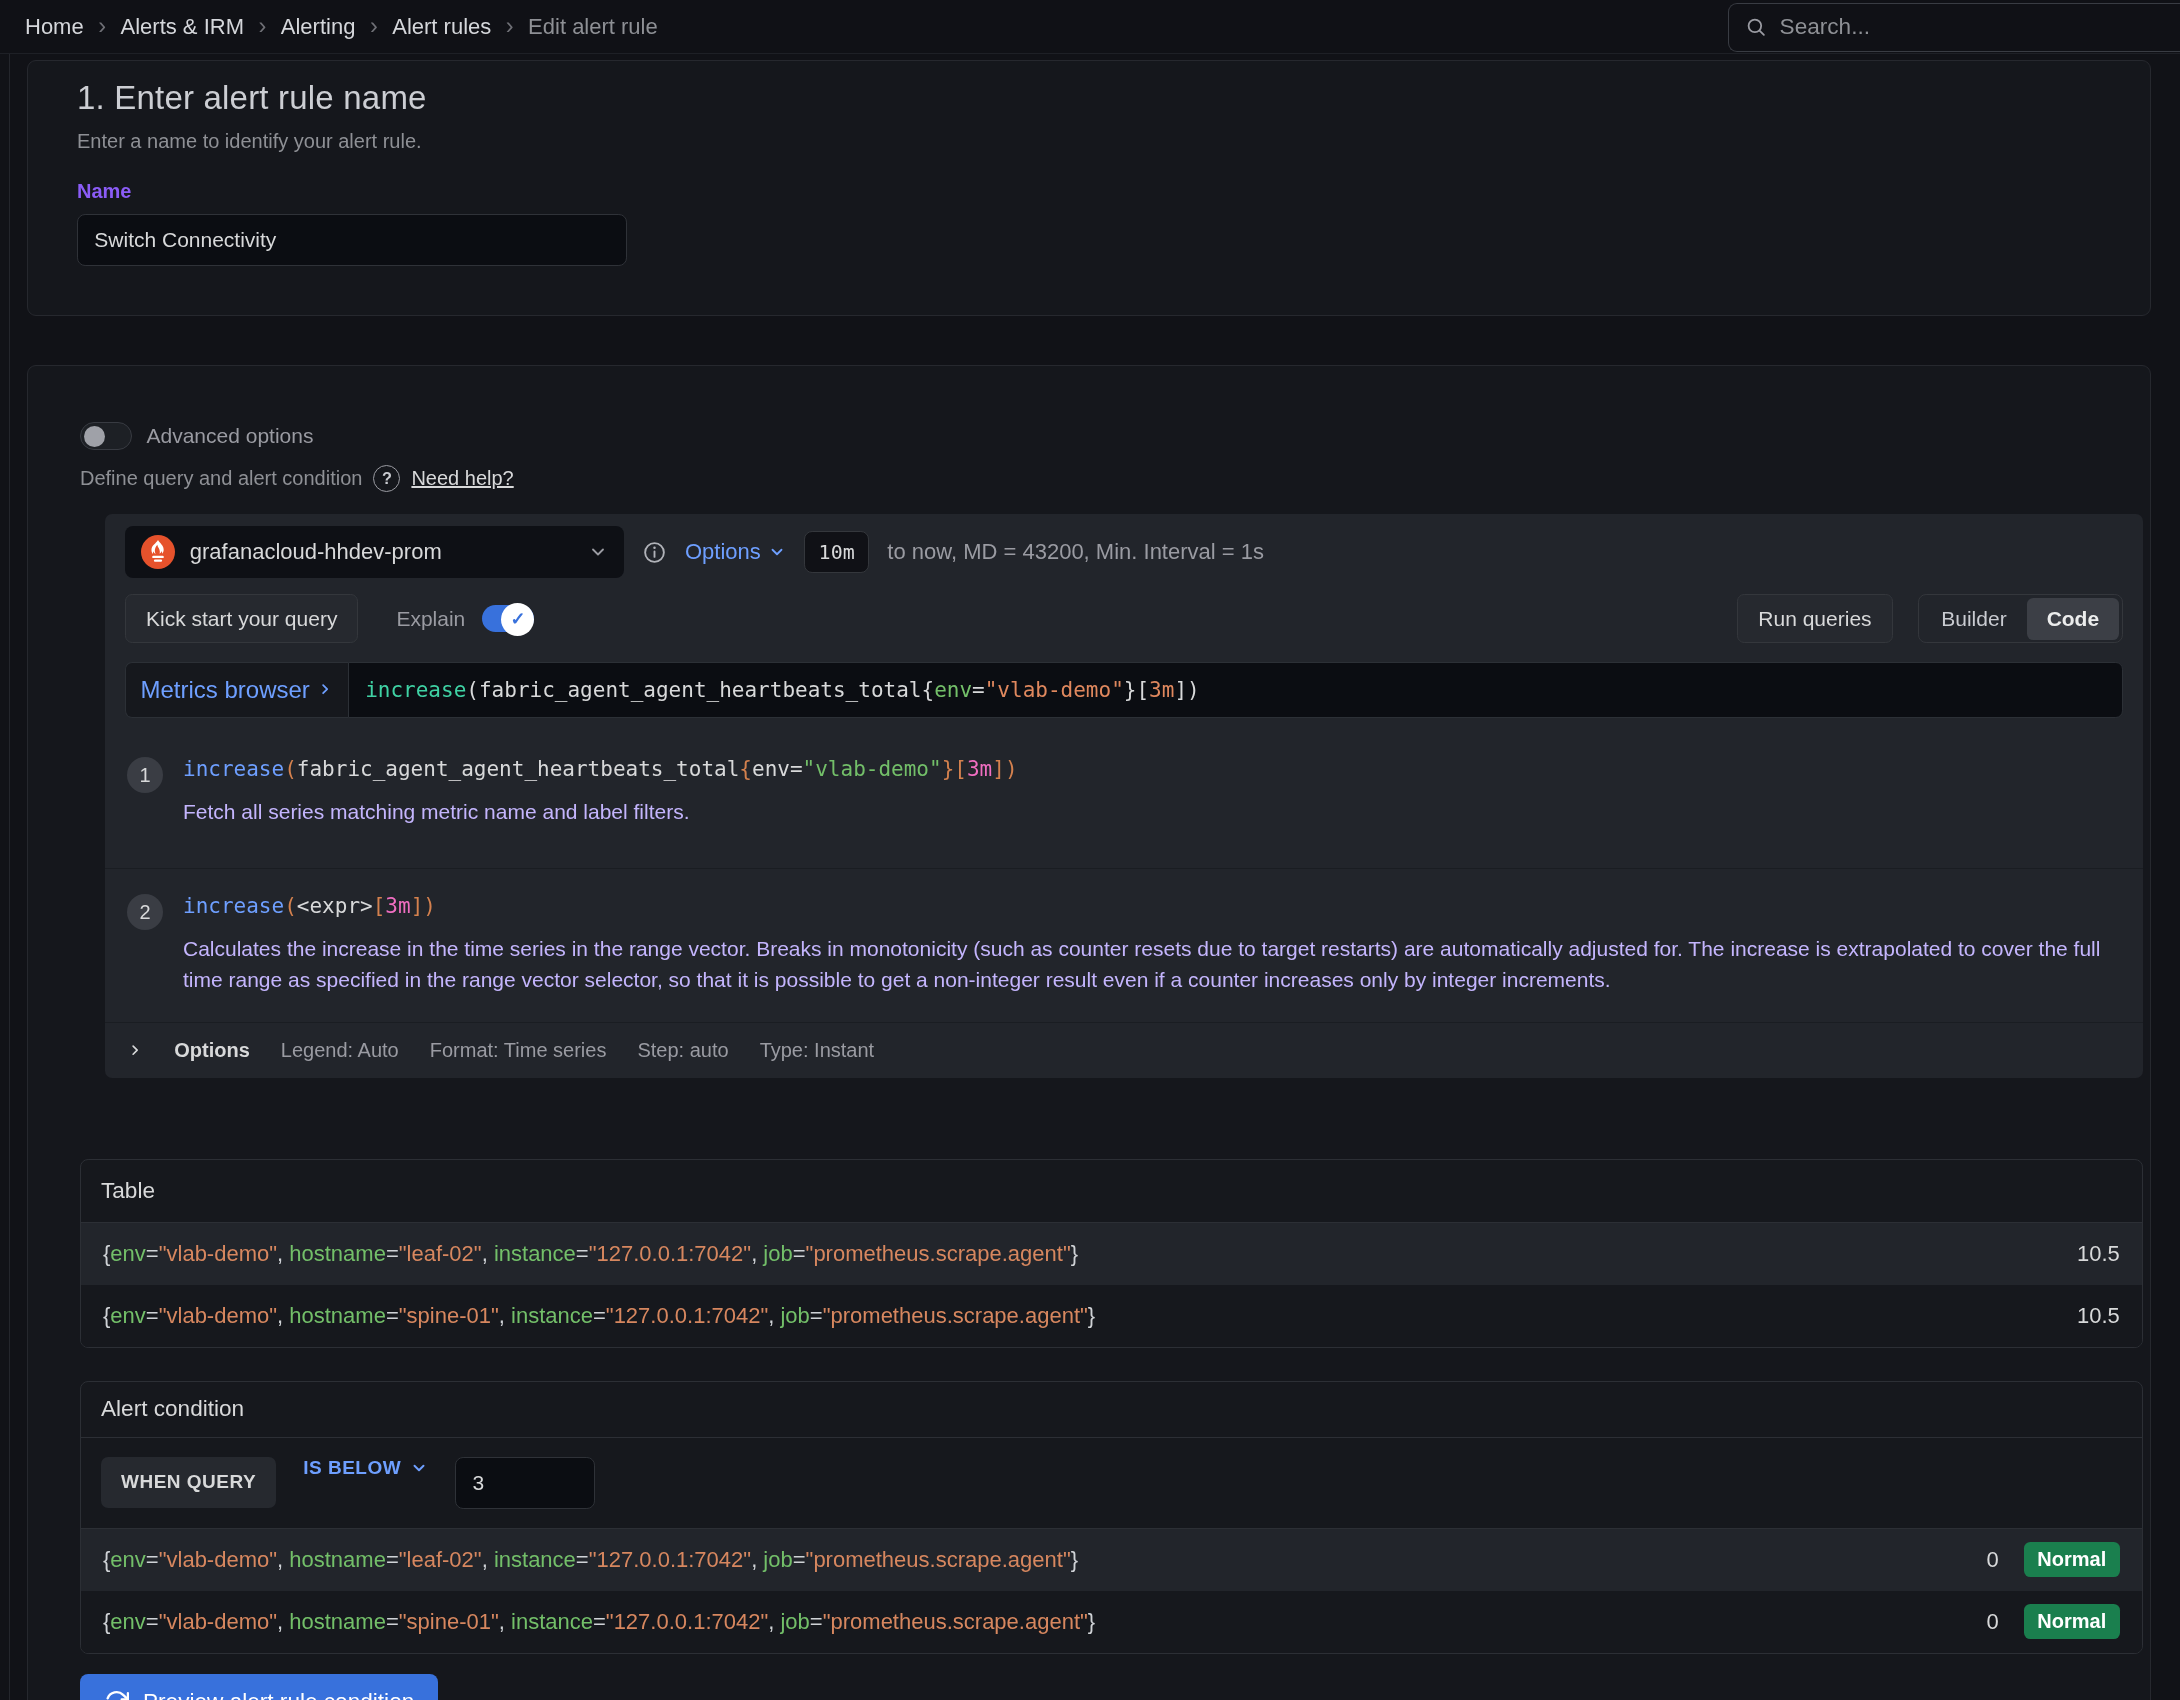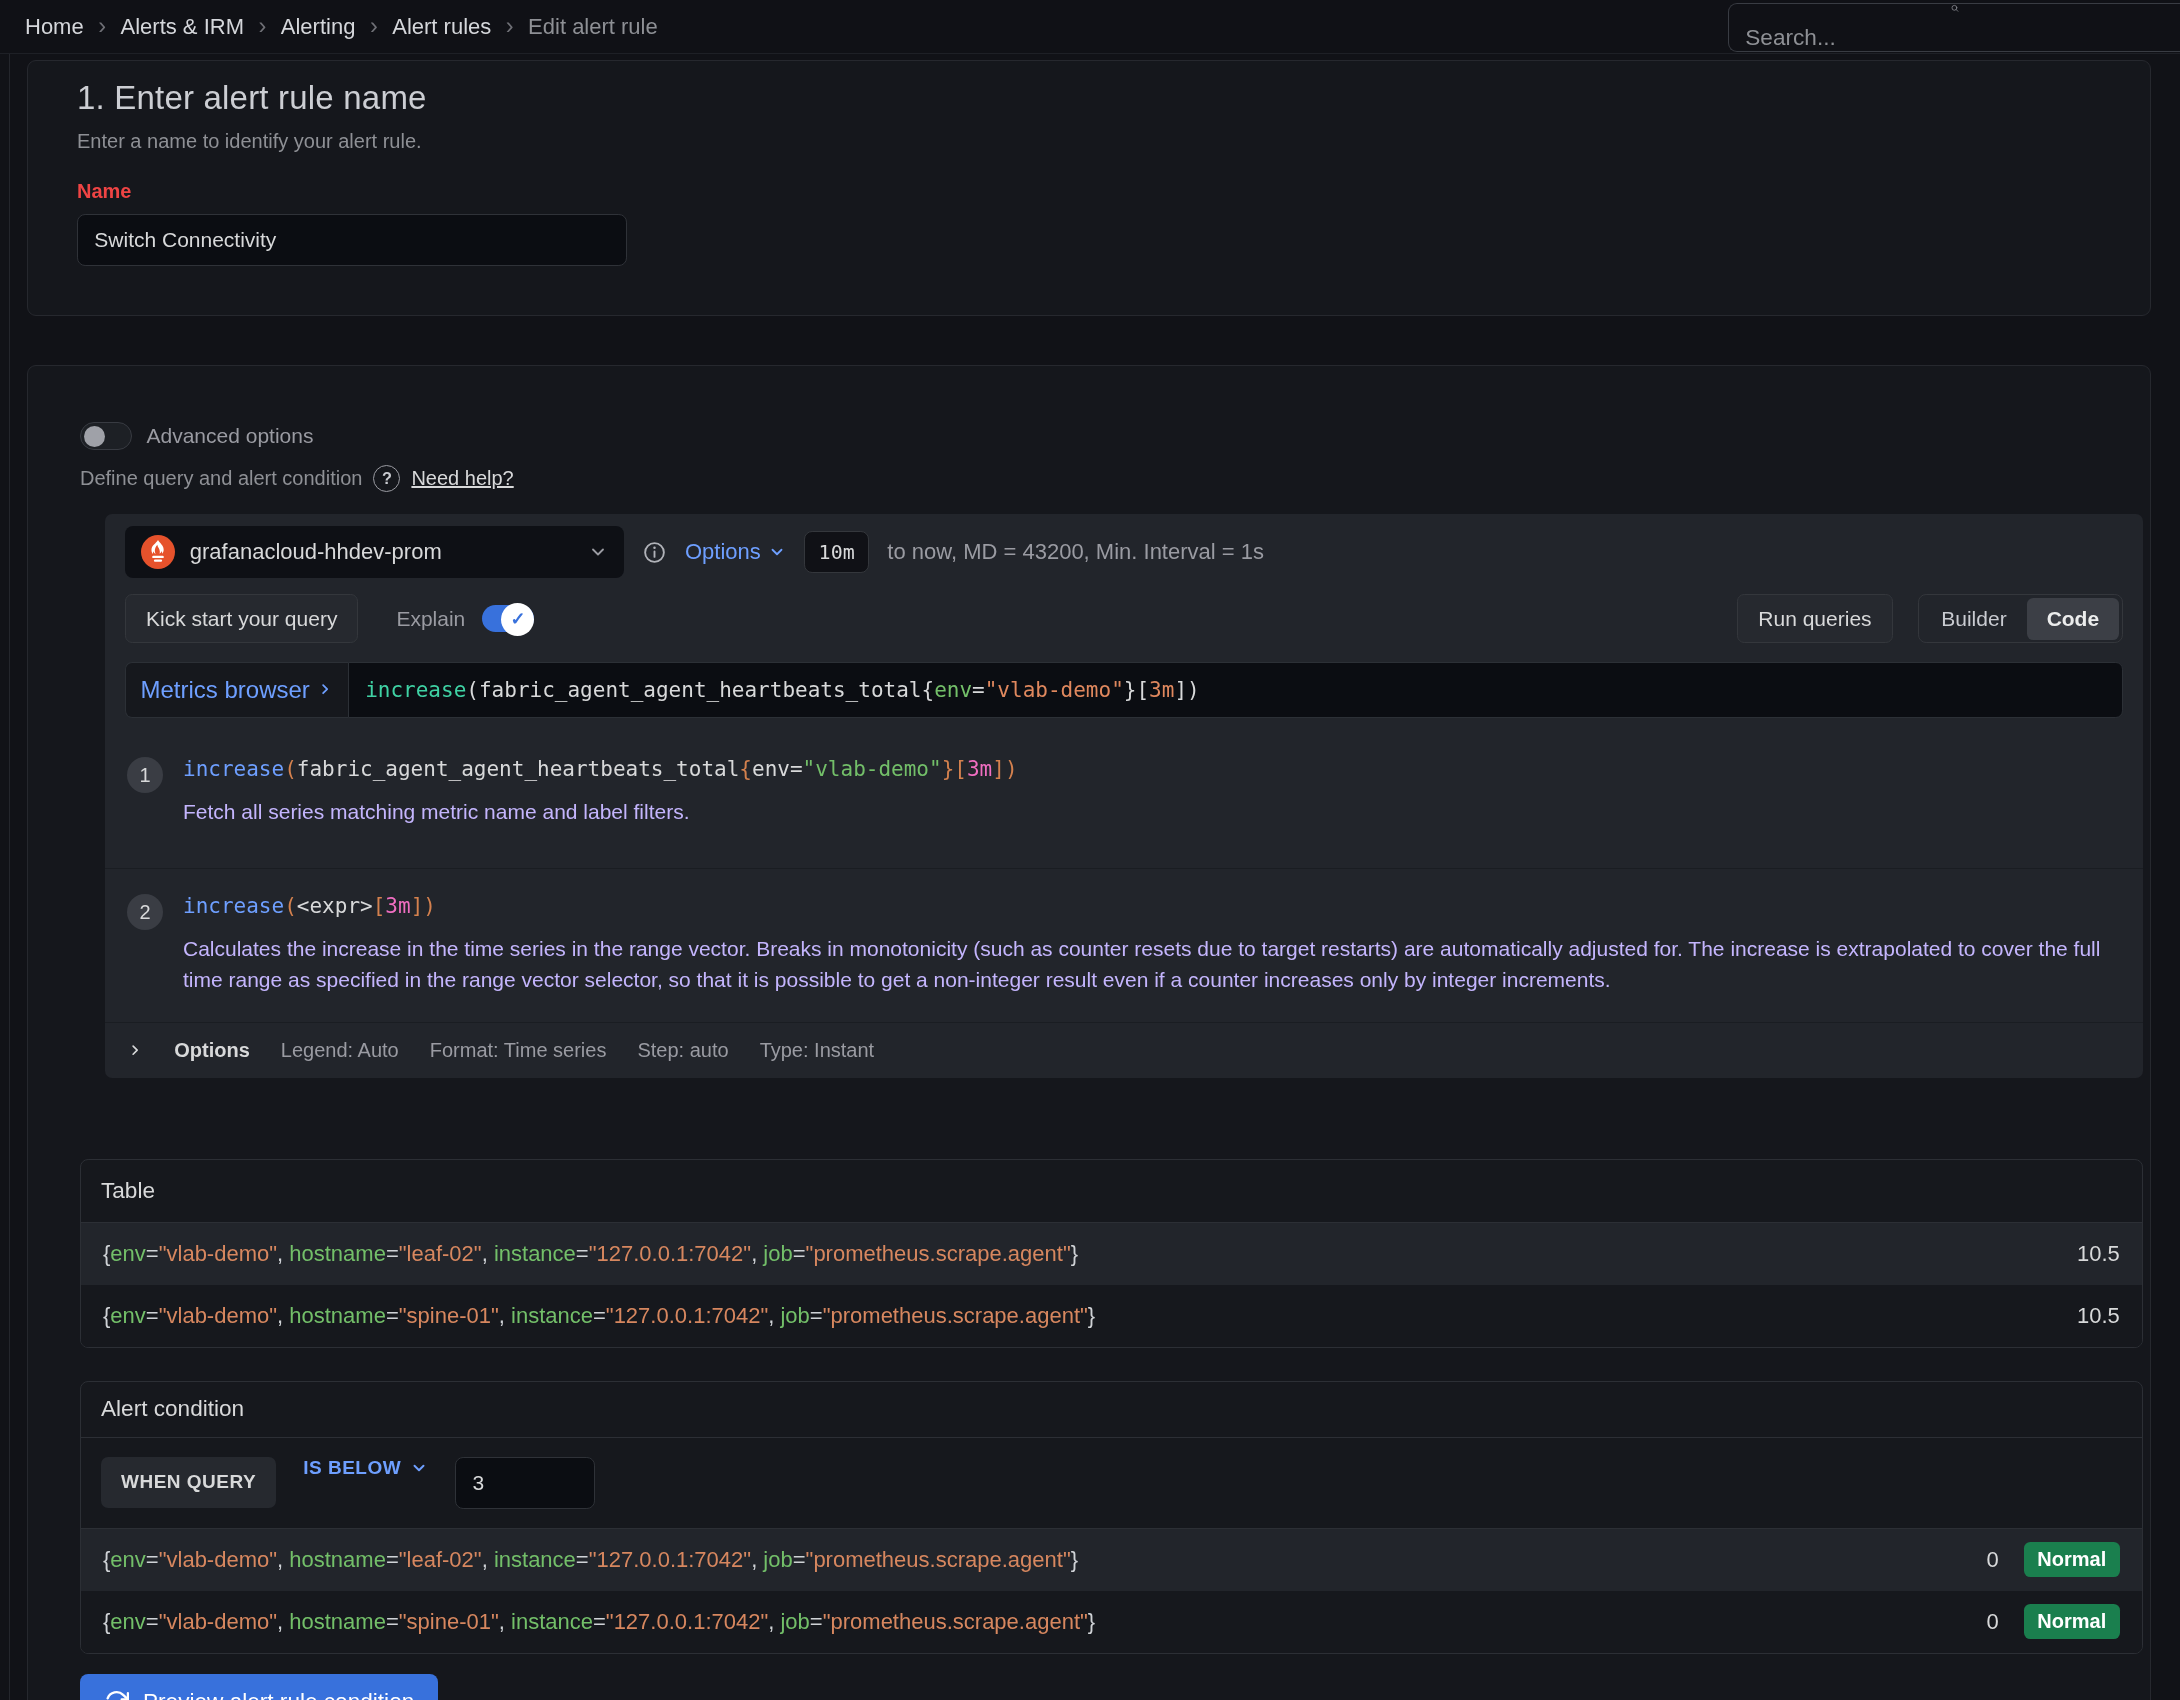--- a/index.html
+++ b/index.html
@@ -10,38 +10,38 @@
   
   .navbar { position:absolute; left:0; top:0; width:2180px; height:54px;
             background:#101116; border-bottom:0.9px solid #1e2026;
             display:flex; align-items:center; padding:0 25px; z-index:5; }
   .crumbs { display:flex; align-items:center; gap:14.5px; font-size:22px; }
   .crumb { color:#d5d7db; cursor:pointer; }
   .crumb.current { color:#8e9095; }
   .crumb-sep { color:#6f7076; font-size:23.5px; }
   .nav-search { position:absolute; right:0; top:2.7px; width:452px; height:49px;
                 border:0.9px solid #393c43; border-right:none; border-radius:9px 0 0 9px;
-                background:#101116; display:flex; align-items:center; padding:0 16.3px; gap:12.7px;flex-direction:column; }
+                background:#101116; display:flex; align-items:center; padding:0 16.3px; gap:12.7px; }
   .nav-search input { background:transparent; border:none; outline:none; color:#d8d9da;
                       font-size:22.6px; width:100%; font-family:"Liberation Sans",sans-serif; }
   .nav-search input::placeholder { color:#8e9095; }
 
   .page-edge { position:absolute; left:9px; top:54px; bottom:0; width:0.9px; background:#24262c; }
 
   
   .panel { position:absolute; left:27px; right:29px; background:#15171c;
            border:0.9px solid #26282e; border-radius:9px; }
   .panel1 { top:60px; height:256px; padding:18px 49px; }
   .panel2 { top:365px; height:1447px; padding:34px 7.2px 0 52px; }
 
   h2.section-title { font-size:33px; font-weight:400; color:#ccced3; letter-spacing:0.2px; }
   .section-sub { margin-top:12.7px; font-size:20px; color:#8e9095; }
 
   
-  .field-label { margin-top:27px; font-size:20px; font-weight:700; color:#ef4444; }
+  .field-label { margin-top:27px; font-size:20px; font-weight:700; color:#8b5cf6; }
   .text-input { margin-top:11px; width:550px; height:52px; background:#0b0d12;
                 border:0.9px solid #2f3238; border-radius:8.1px; color:#d8d9da;
                 font-size:21px; padding:0 16.3px; outline:none; display:block;
                 font-family:"Liberation Sans",sans-serif; }
 
   
   .p2-head { display:flex; align-items:flex-start; justify-content:space-between; padding-right:18px; }
   .adv-wrap { display:flex; align-items:center; gap:14.5px; margin-top:22px; }
   .toggle-off { width:52px; height:28px; border-radius:14.5px; background:#1d2025;
                 border:0.9px solid #383b42; position:relative; cursor:pointer; }

